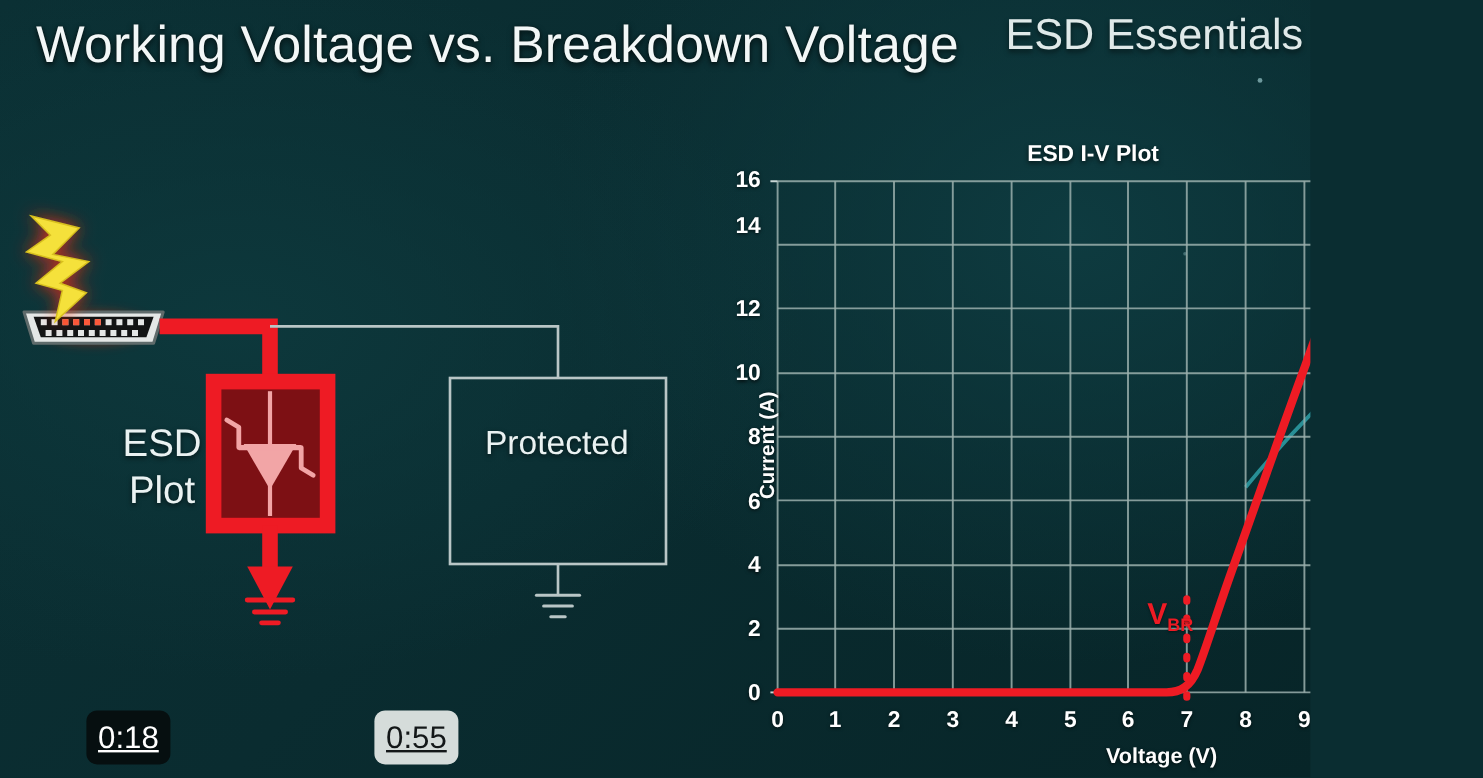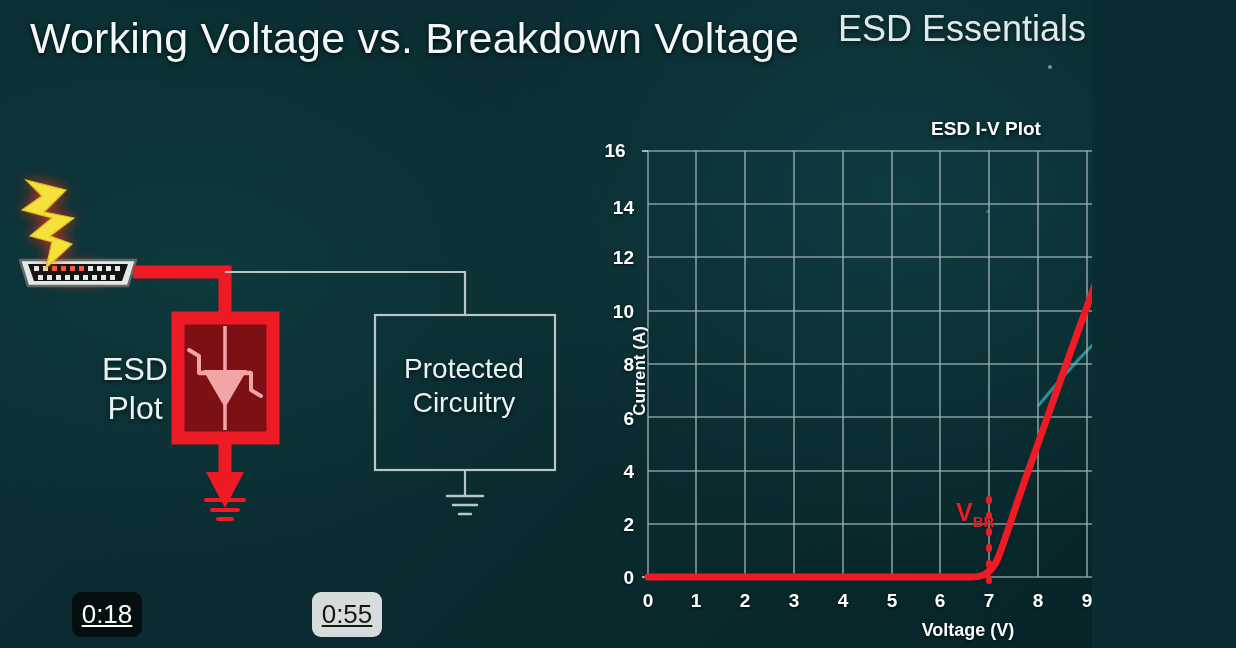--- a/index.html
+++ b/index.html
@@ -53,21 +53,21 @@
   .clabel {
     position:absolute; color:#eaf2f2; font-size:32px; line-height:1.22;
     text-align:center; text-shadow:0 2px 4px rgba(0,0,0,.6);
   }
   #esd-label { left:80px; top:190px; width:110px; }
   #pc-label  { left:378px; top:192px; width:172px; font-size:28px; }
 
   
   #chart { position:absolute; left:568px; top:106px; width:668px; height:542px; }
   #chart-title {
-    position:absolute; left:836px; top:118px; width:300px; text-align:center;
+    position:absolute; left:856px; top:118px; width:300px; 
     font-size:19px; font-weight:bold; color:#ffffff;
     text-shadow:0 2px 4px rgba(0,0,0,.7);
   }
   #ylabel {
     position:absolute; left:-8px; top:255px; width:160px;
     transform:rotate(-90deg); transform-origin:center center;
     text-align:center; font-size:17px; font-weight:bold; color:#fdfdfd;
     text-shadow:0 1px 3px rgba(0,0,0,.7);
   }
   #xlabel {
@@ -229,21 +229,20 @@
         <line x1="459" y1="354" x2="471" y2="354"></line>
       </g>
     </svg>
 
     <div id="esd-label" class="clabel">
       <div>ESD</div>
       <div>Plot</div>
     </div>
     <div id="pc-label" class="clabel">
       <div>Protected</div>
-      <div>Circuitry</div>
     </div>
   </div>
 
   <div id="chart-title">ESD I-V Plot</div>
 
   <div id="chart">
     
     <svg width="668" height="542" viewBox="0 0 668 542">
 
       <g>
@@ -294,22 +293,22 @@
                  C 538 148, 552 108, 566 73
                  L 572 45" stroke="#ee1b24" stroke-width="7" fill="none" stroke-linecap="round" stroke-linejoin="round"></path>
       </g>
     </svg>
 
     
     <div id="ylabel">Current (A)</div>
     <div id="xlabel">Voltage (V)</div>
 
     
-    <div class="ytick" style="left:28px; top:34px;text-align:center;">16</div>
-    <div class="ytick" style="left:28px; top:91px;">14</div>
+    <div class="ytick" style="left:28px; top:34px;">16</div>
+    <div class="ytick" style="left:28px; top:72px;">14</div>
     <div class="ytick" style="left:28px; top:141px;">12</div>
     <div class="ytick" style="left:28px; top:195px;">10</div>
     <div class="ytick" style="left:28px; top:248px;">8</div>
     <div class="ytick" style="left:28px; top:302px;">6</div>
     <div class="ytick" style="left:28px; top:355px;">4</div>
     <div class="ytick" style="left:28px; top:408px;">2</div>
     <div class="ytick" style="left:28px; top:461px;">0</div>
 
     
     <div class="xtick" style="left:60px;  top:484px;">0</div>

